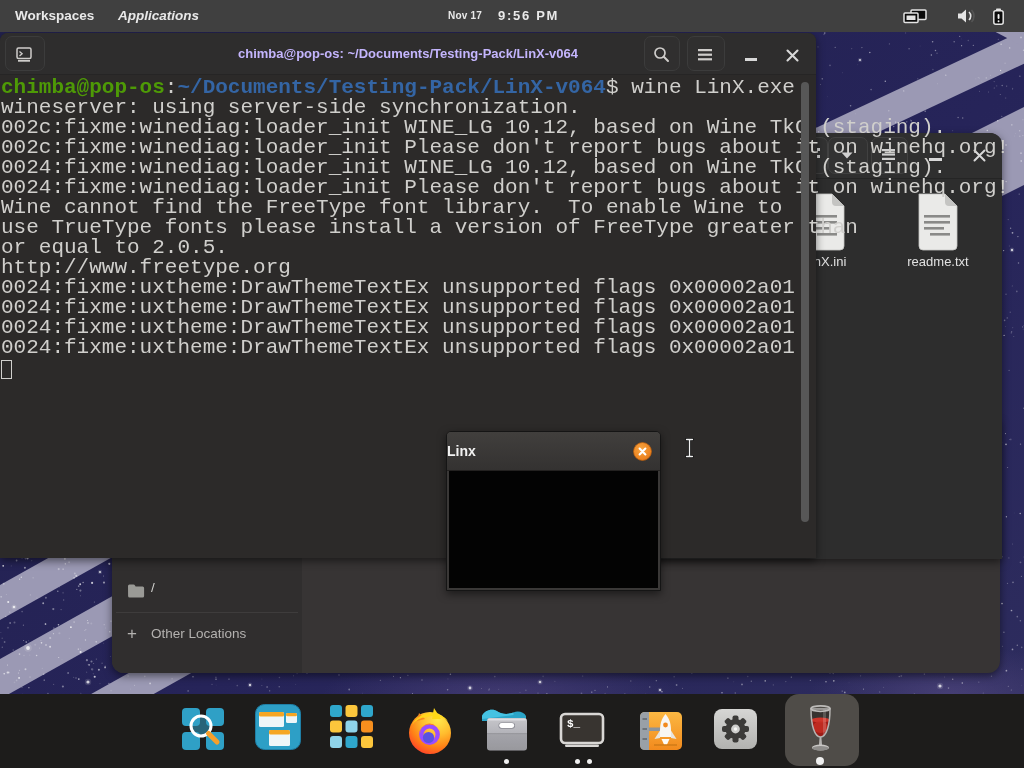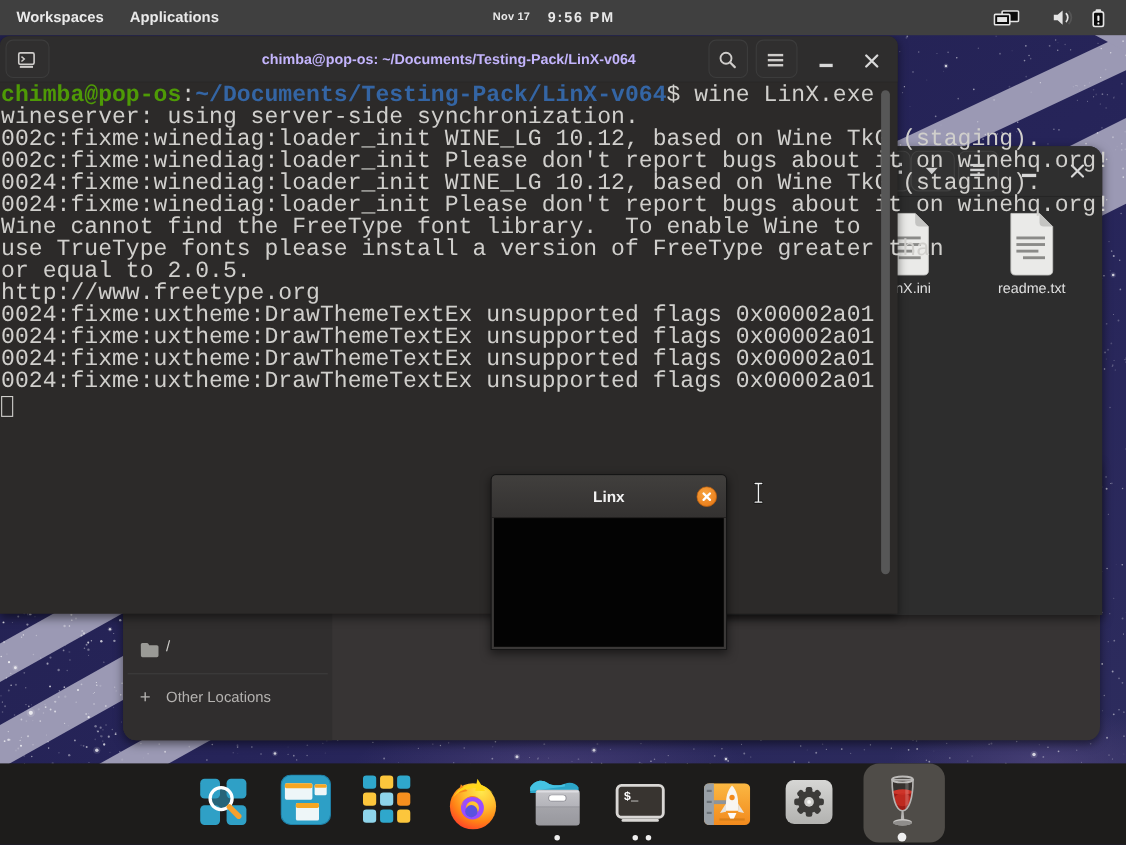--- a/index.html
+++ b/index.html
@@ -32,21 +32,21 @@
     font-size:21px;line-height:20px;white-space:pre;color:#d0cfcc;}
   #tout .g{color:#4e9a06;font-weight:bold;}
   #tout .b{color:#3465a4;font-weight:bold;}
   #cursor{position:absolute;left:1px;top:327px;width:9px;height:17px;border:1px solid #d0cfcc;}
   #thumb{position:absolute;left:801px;top:49px;width:8px;height:440px;border-radius:4px;background:#575757;}
   
   #linx{left:446px;top:431px;width:213px;height:158px;background:#3a3837;border:1px solid #151515;
     border-radius:5px 5px 0 0;z-index:30;}
   #linx .tb{position:absolute;left:0;top:0;right:0;height:38px;border-radius:4px 4px 0 0;
     background:linear-gradient(#413f3d,#343231);border-bottom:1px solid #232120;}
-  #linx .title{position:absolute;left:0;right:0;top:0;height:38px;line-height:38px;text-align:center;
+  #linx .title{position:absolute;left:0;right:0;top:0;height:38px;line-height:38px;
     color:#f2f2f2;font-weight:bold;font-size:14px;}
   #linx .body{position:absolute;left:2px;right:2px;top:39px;bottom:2px;background:#030303;}
   
   #dock{position:absolute;left:0;top:694px;width:1024px;height:74px;background:#1d1c1b;z-index:60;}
   .dot{position:absolute;width:6px;height:6px;border-radius:3px;background:#efefef;}
   #hl{position:absolute;left:785px;top:0px;width:74px;height:72px;border-radius:14px;background:#4f4c48;}
 </style>
 </head>
 <body>
 
@@ -326,21 +326,21 @@
   </svg>
 
   <div class="dot" style="left:503.5px;top:65px;width:5px;height:5px;"></div>
   <div class="dot" style="left:574.5px;top:65px;width:5px;height:5px;"></div>
   <div class="dot" style="left:586.5px;top:65px;width:5px;height:5px;"></div>
   <div class="dot" style="left:816px;top:62.5px;width:8px;height:8px;border-radius:4px;"></div>
 </div>
 
 <div id="topbar">
   <div class="t" style="left:15px;">Workspaces</div>
-  <div class="t" style="left:118px;">Applications</div>
+  <div class="t" style="left:118px;font-style:italic;">Applications</div>
   <div class="t" style="left:448px;font-size:10px;letter-spacing:0.2px;">Nov 17</div>
   <div class="t" style="left:498px;font-size:13px;letter-spacing:1.7px;">9:56 PM</div>
   <svg class="abs" style="left:903px;top:9px" width="24" height="15" viewBox="0 0 24 15">
     <rect x="8" y="1" width="15" height="9.5" rx="1" fill="#0b0b0b" stroke="#e4e4e4" stroke-width="1.5"></rect>
     <rect x="1" y="4" width="14" height="9.5" rx="1" fill="#0b0b0b" stroke="#e4e4e4" stroke-width="1.5"></rect>
     <rect x="3.5" y="6.5" width="9" height="4.5" fill="#e4e4e4"></rect>
   </svg>
   <svg class="abs" style="left:957px;top:9px" width="20" height="14" viewBox="0 0 20 14">
     <path d="M1 4.5 L4.5 4.5 L9 0.5 L9 13.5 L4.5 9.5 L1 9.5 Z" fill="#e4e4e4"></path>
     <path d="M12 3 A 5.5 5.5 0 0 1 12 11" stroke="#e4e4e4" stroke-width="1.6" fill="none"></path>

